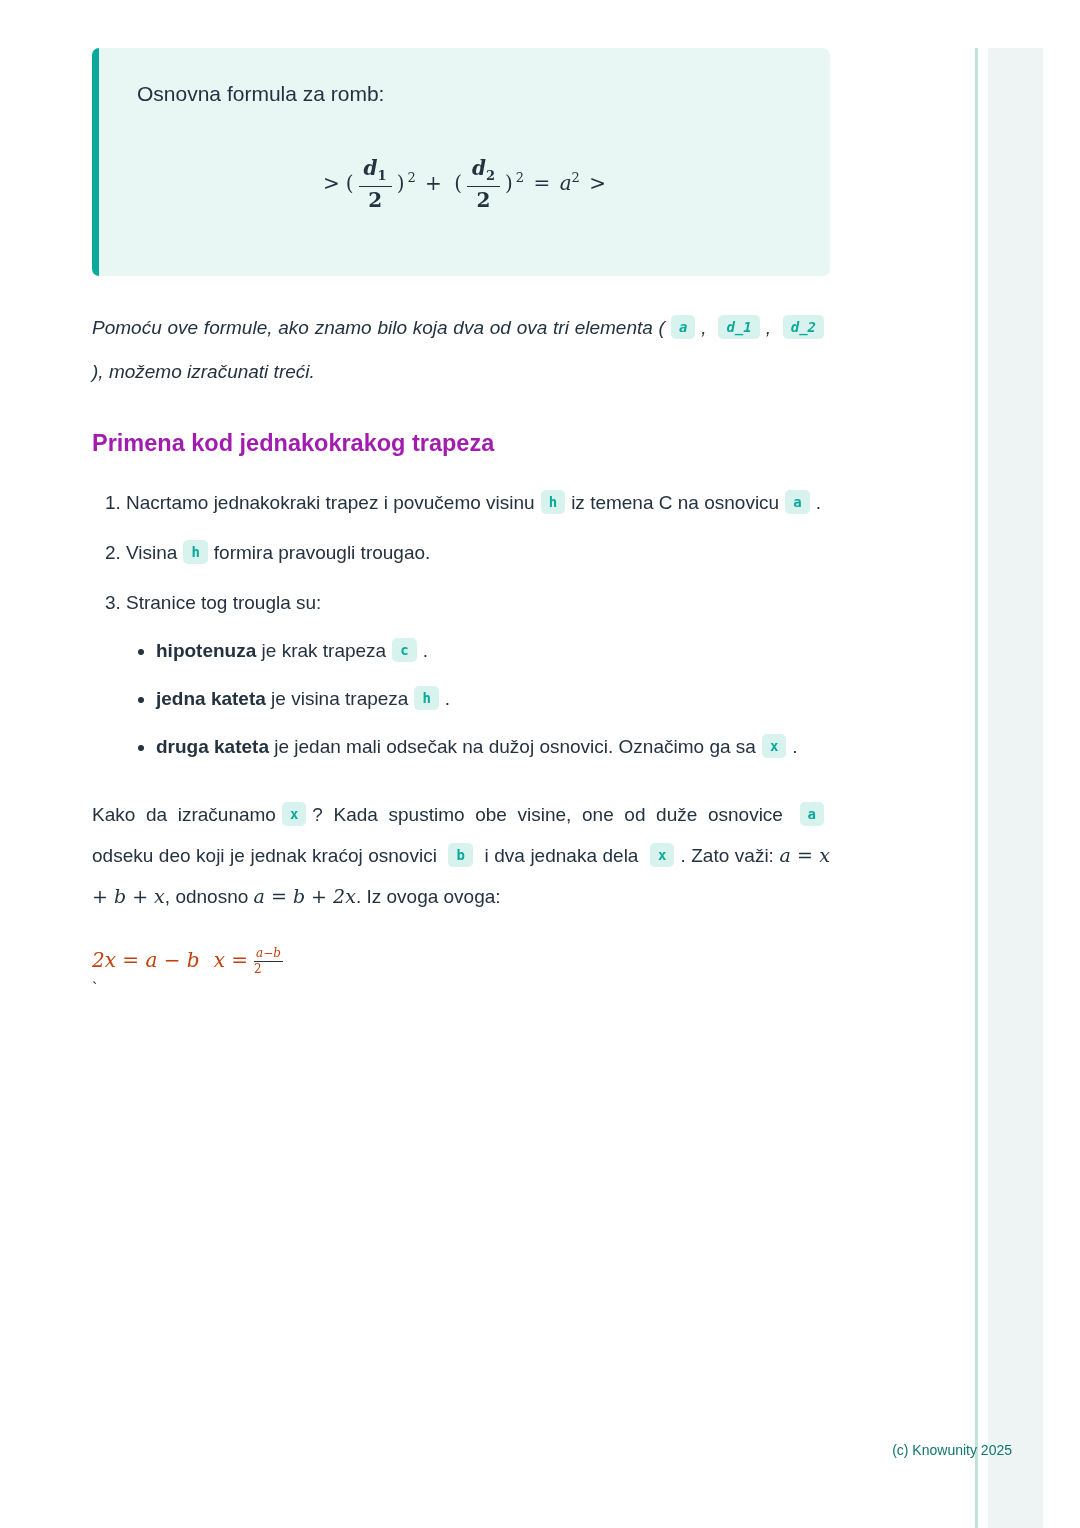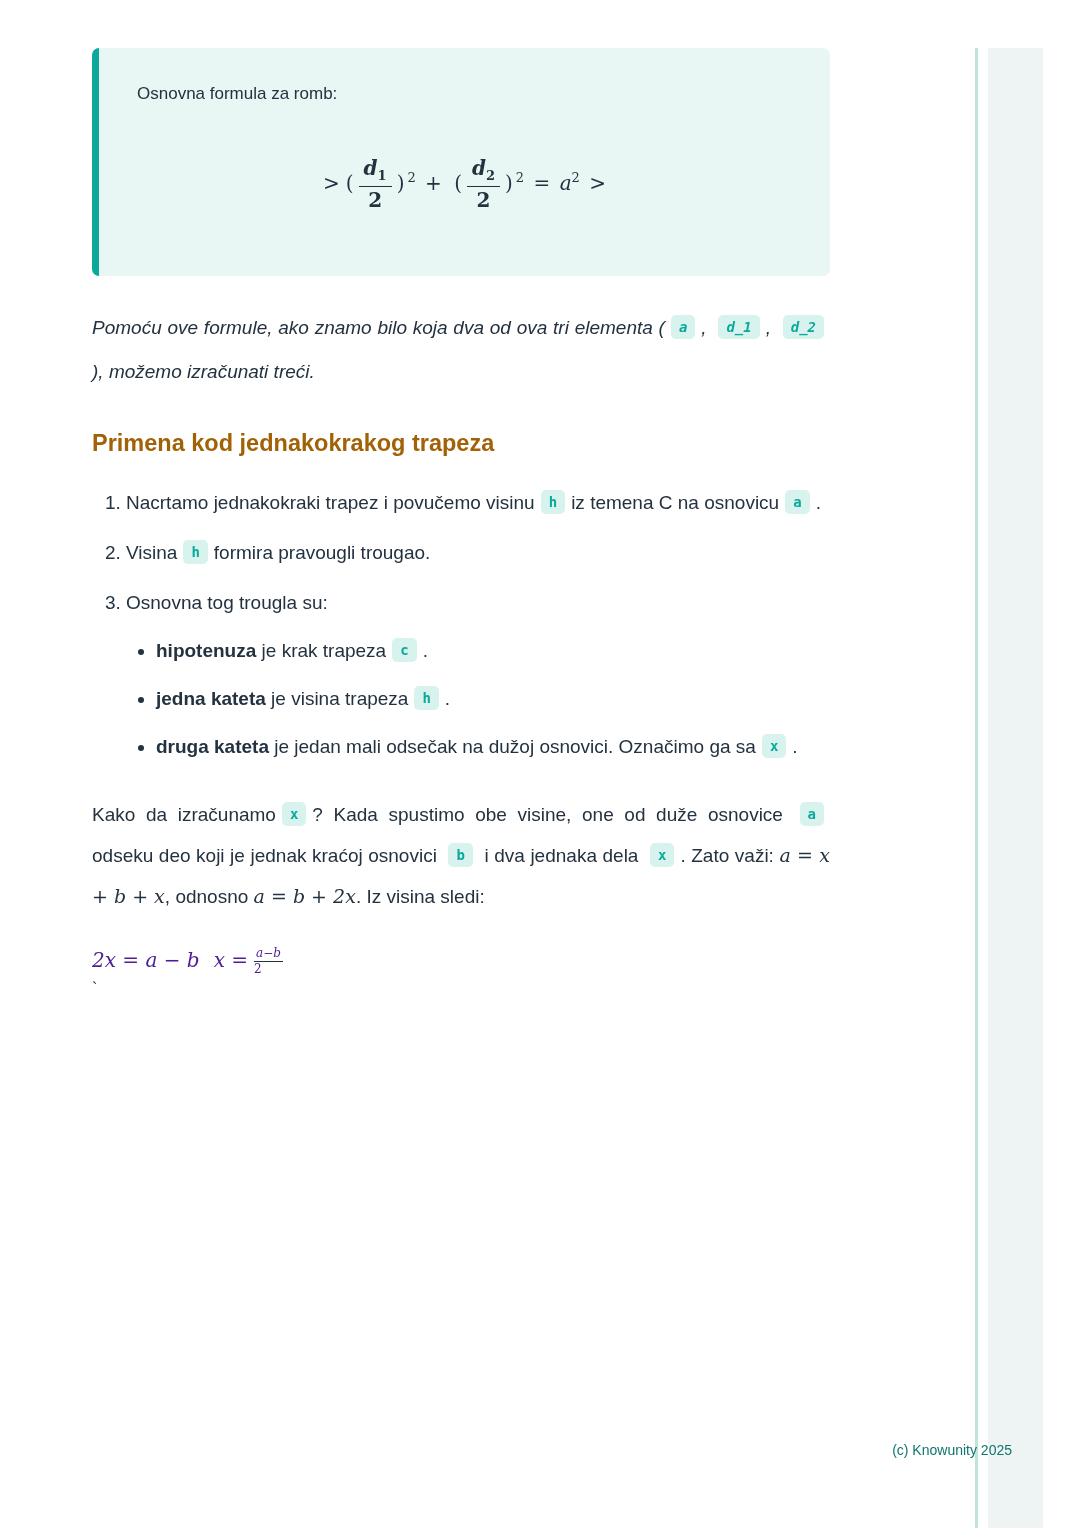--- a/index.html
+++ b/index.html
@@ -29,21 +29,21 @@
     position: absolute;
     left: 92px; top: 48px;
     width: 738px;
   }
   .callout {
     background: #e8f7f4;
     border-left: 7px solid #0ca99b;
     border-radius: 7px;
     padding: 33px 38px 52px 38px;
   }
-  .callout-title { font-size: 17px; line-height: 26px; color: #243240; }
+  .callout-title { font-size: 21px; line-height: 26px; color: #243240; }
   .formula {
     margin-top: 38px;
     text-align: center;
     font-family: "DejaVu Serif", "Liberation Serif", serif;
     font-size: 20px;
     color: #243240;
   }
   .formula .fop { margin: 0 3px; }
   .formula sup { font-size: 13px; }
   .formula sub { font-size: 13px; }
@@ -62,21 +62,21 @@
     font-size: 19px;
     line-height: 40px;
     text-align: justify;
     color: #243240;
   }
   .para-usage { margin-top: 30px; line-height: 44px; font-style: italic; }
   .heading {
     margin-top: 36px;
     font-size: 23.5px;
     font-weight: 700;
-    color: #a16207;
+    color: #a21caf;
   }
   .intro { margin-top: 26px; }
   .steps { margin-top: 26px; padding-left: 34px; }
   .steps > li { margin-bottom: 10px; line-height: 40px; font-size: 19px; text-align: justify; }
   .sub { margin-top: 8px; padding-left: 30px; list-style: disc; }
   .sub > li { margin-bottom: 8px; }
   .chip {
     display: inline-block;
     vertical-align: 2px;
     background: #d8f2ed;
@@ -88,21 +88,21 @@
     padding: 2px 8px;
     border-radius: 5px;
     margin: 0 6px;
   }
   .mi { font-family: "DejaVu Serif", "Liberation Serif", serif; font-style: italic; }
   .para-x { margin-top: 28px; }
   .math-line {
     margin-top: 30px;
     font-size: 20px;
     font-family: "DejaVu Serif", "Liberation Serif", serif;
-    color: #4c1d95;
+    color: #c2410c;
   }
   .math-line .m2 { margin-left: 14px; }
   .sfrac {
     display: inline-block;
     vertical-align: middle;
     text-align: left;
     font-size: 12px;
     line-height: 1.1;
     margin-left: 6px;
   }
@@ -149,21 +149,21 @@
 
 
     <ol class="steps">
       <li>
         <span>Nacrtamo jednakokraki trapez i povučemo visinu</span><span class="chip">h</span><span>iz temena C na osnovicu</span><span class="chip">a</span><span>.</span>
       </li>
       <li>
         <span>Visina</span><span class="chip">h</span><span>formira pravougli trougao.</span>
       </li>
       <li>
-        <span>Osnovna tog trougla su:</span>
+        <span>Stranice tog trougla su:</span>
         <ul class="sub">
           <li>
             <b>hipotenuza</b>
             <span>je krak trapeza</span><span class="chip">c</span><span>.</span>
           </li>
           <li>
             <b>jedna kateta</b>
             <span>je visina trapeza</span><span class="chip">h</span><span>.</span>
           </li>
           <li>
@@ -175,21 +175,21 @@
     </ol>
 
     <p class="body para-x">
       <span>Kako da izračunamo</span><span class="chip">x</span><span>? Kada spustimo obe visine, one od duže osnovice</span>
       <span class="chip">a</span>
       <span>odseku deo koji je jednak kraćoj osnovici</span>
       <span class="chip">b</span>
       <span>i dva jednaka dela</span>
       <span class="chip">x</span><span>. Zato važi:</span>
       <span class="mi">a = x + b + x</span><span>, odnosno</span>
-      <span class="mi">a = b + 2x</span><span>. Iz visina sledi:</span>
+      <span class="mi">a = b + 2x</span><span>. Iz ovoga ovoga:</span>
     </p>
 
     <div class="math-line">
       <span class="mi">2x = a − b</span><span class="mi m2">x =</span><span class="sfrac"><span class="n mi">a−b</span><span class="d">2</span></span>
     </div>
     <div class="backtick">`</div>
 
   </div>
 
   <div class="footer">(c) Knowunity 2025</div>

